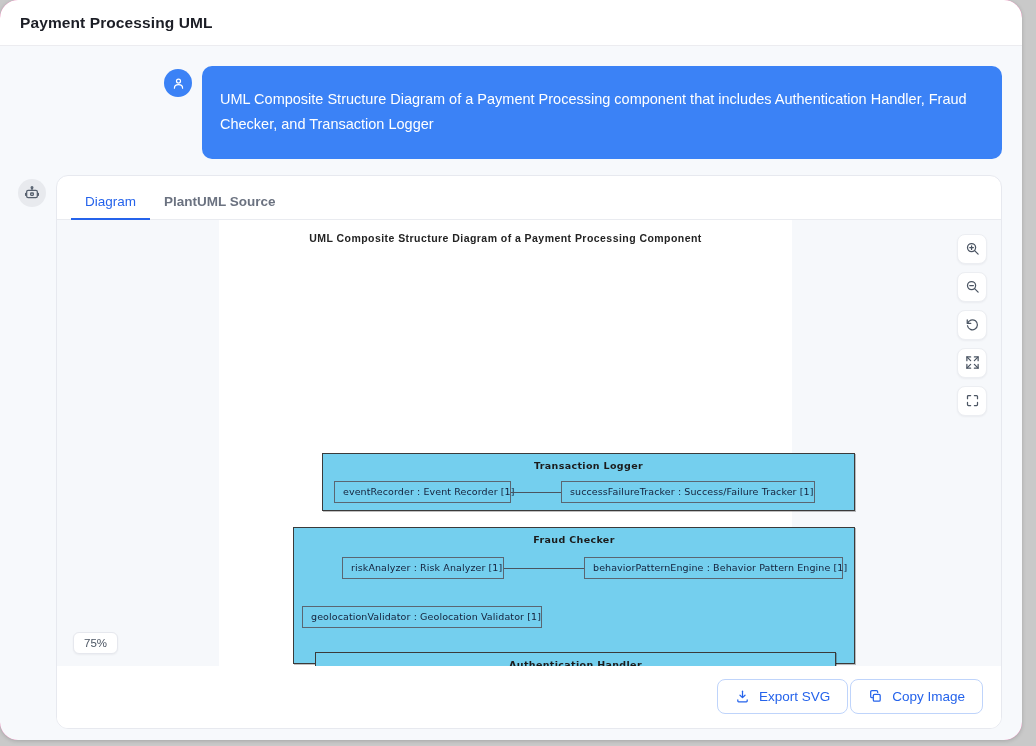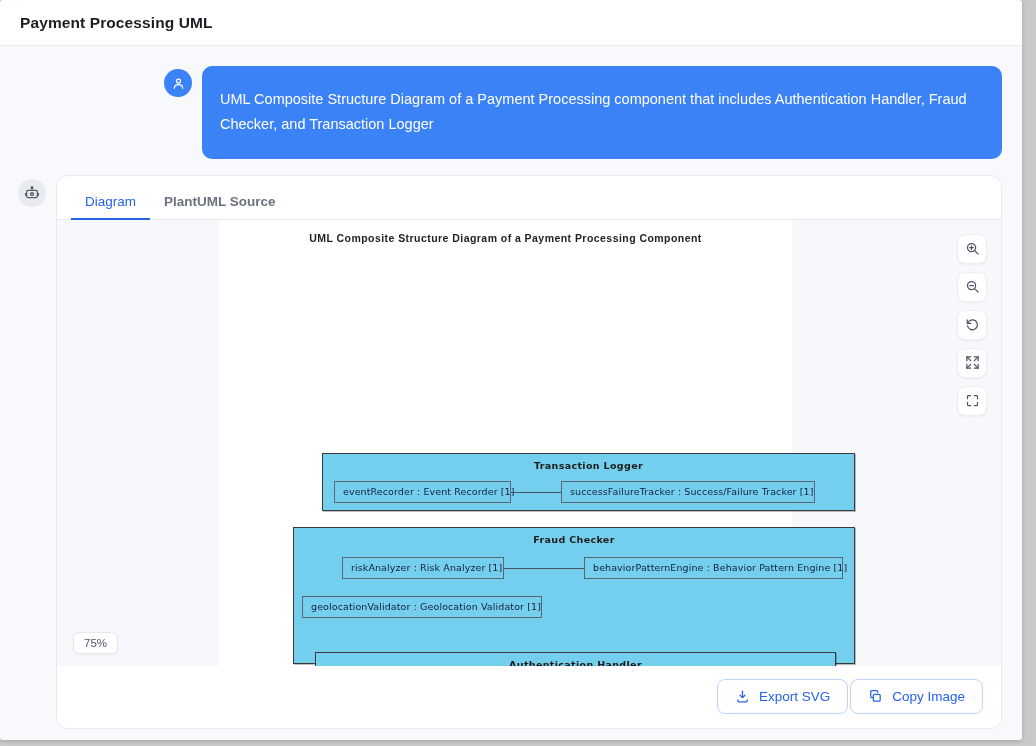--- a/index.html
+++ b/index.html
@@ -9,21 +9,21 @@
     background: #c9c9c9;
     font-family: "Liberation Sans", sans-serif;
     overflow: hidden;
   }
 
   #app {
     position: absolute;
     left: 0; top: 0;
     width: 1022px; height: 740px;
     background: #ec4899;
-    border-radius: 2px;
+    border-radius: 18px;
     overflow: hidden;
     box-shadow: 0 1px 4px rgba(0,0,0,.18);
   }
 
   
   .topbar {
     height: 46px;
     background: #ffffff;
     border-bottom: 1px solid #ececf0;
     display: flex;
@@ -300,21 +300,21 @@
           <div class="part" style="left:277px; top:261px; width:177px;">eventRecorder : Event Recorder [1]</div>
           <div class="connector" style="left:454px; top:272px; width:78px;"></div>
           <div class="part" style="left:504px; top:261px; width:254px;">successFailureTracker : Success/Failure Tracker [1]</div>
 
           <div class="uml-box" style="left:236px; top:307px; width:562px; height:137px;">
             <div class="uml-title">Fraud Checker</div>
           </div>
           <div class="part" style="left:285px; top:337px; width:162px;">riskAnalyzer : Risk Analyzer [1]</div>
           <div class="connector" style="left:447px; top:348px; width:80px;"></div>
           <div class="part" style="left:527px; top:337px; width:259px;">behaviorPatternEngine : Behavior Pattern Engine [1]</div>
-          <div class="part" style="left:245px; top:376px; width:240px;">geolocationValidator : Geolocation Validator [1]</div>
+          <div class="part" style="left:245px; top:386px; width:240px;">geolocationValidator : Geolocation Validator [1]</div>
 
           <div class="uml-box" style="left:258px; top:432px; width:521px; height:110px;">
             <div class="uml-title">Authentication Handler</div>
           </div>
 
           <div class="zoom-tools">
             <div class="zbtn">
               <svg width="15" height="15" viewBox="0 0 24 24" fill="none" stroke="#4b5563" stroke-width="2" stroke-linecap="round">
                 <circle cx="10.5" cy="10.5" r="6.5"></circle>
                 <path d="M15.4 15.4L21 21M10.5 7.6v5.8M7.6 10.5h5.8"></path>

